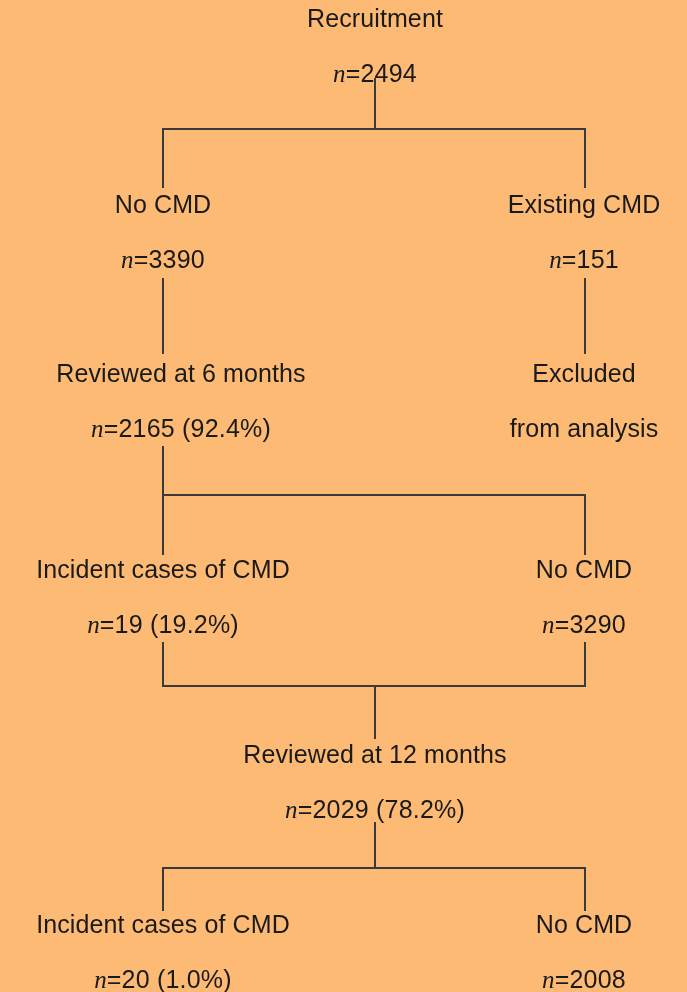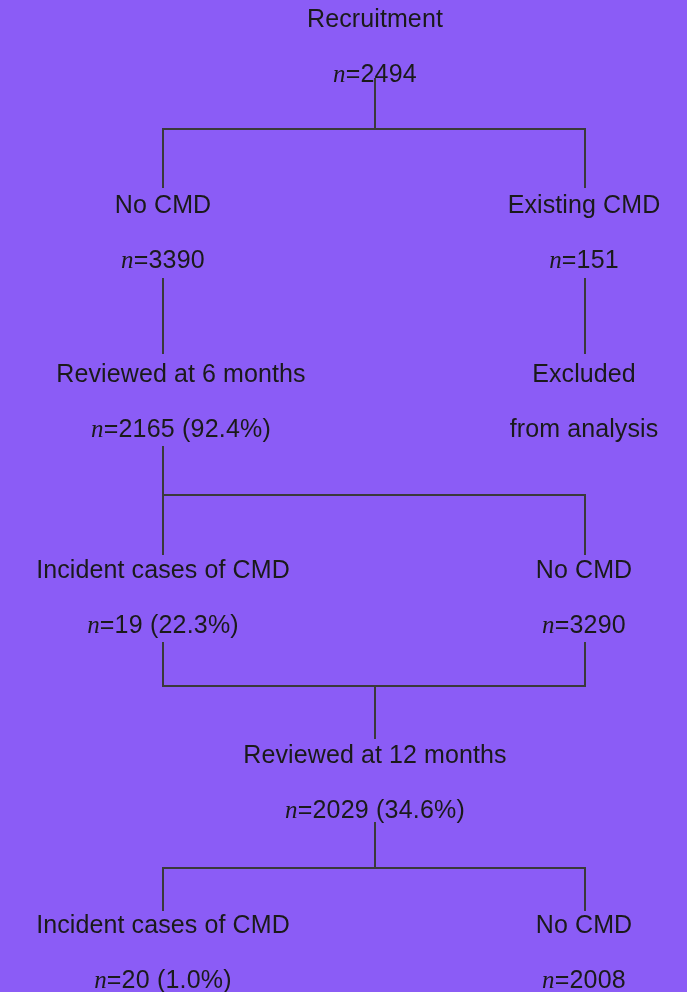--- a/index.html
+++ b/index.html
@@ -9,21 +9,21 @@
     background: #ffffff;
   }
   body {
     font-family: "Liberation Sans", "DejaVu Sans", sans-serif;
     color: #1a1a1a;
   }
   #flowchart {
     position: relative;
     width: 687px;
     height: 992px;
-    background: #8b5cf6;
+    background: #fdba74;
     overflow: hidden;
   }
 
   
   .node {
     position: absolute;
     text-align: center;
     line-height: 1.30;
     font-size: 25px;
     letter-spacing: 0.1px;
@@ -97,36 +97,36 @@
     <span class="line1">Excluded</span>
     <span class="line2">from analysis</span>
   </div>
 
   <div class="vline" style="left:162px; top:446px; height:109px;"></div>
   <div class="hline" style="left:162px; top:494px; width:424px;"></div>
   <div class="vline" style="left:584px; top:494px; height:61px;"></div>
 
   <div class="node" style="left:13px; top:553px; width:300px;">
     <span class="line1">Incident cases of CMD</span>
-    <span class="line2"><span class="nvar">n</span><span class="stat">=19 (22.3%)</span></span>
+    <span class="line2"><span class="nvar">n</span><span class="stat">=19 (19.2%)</span></span>
   </div>
 
   <div class="node" style="left:434px; top:553px; width:300px;">
     <span class="line1">No CMD</span>
     <span class="line2"><span class="nvar">n</span><span class="stat">=3290</span></span>
   </div>
 
   <div class="vline" style="left:162px; top:642px; height:45px;"></div>
   <div class="vline" style="left:584px; top:642px; height:45px;"></div>
   <div class="hline" style="left:162px; top:685px; width:424px;"></div>
   <div class="vline" style="left:374px; top:685px; height:54px;"></div>
 
   <div class="node" style="left:225px; top:738px; width:300px;">
     <span class="line1">Reviewed at 12 months</span>
-    <span class="line2"><span class="nvar">n</span><span class="stat">=2029 (34.6%)</span></span>
+    <span class="line2"><span class="nvar">n</span><span class="stat">=2029 (78.2%)</span></span>
   </div>
 
   <div class="vline" style="left:374px; top:822px; height:47px;"></div>
   <div class="hline" style="left:162px; top:867px; width:424px;"></div>
   <div class="vline" style="left:162px; top:867px; height:44px;"></div>
   <div class="vline" style="left:584px; top:867px; height:44px;"></div>
 
   <div class="node" style="left:13px; top:908px; width:300px;">
     <span class="line1">Incident cases of CMD</span>
     <span class="line2"><span class="nvar">n</span><span class="stat">=20 (1.0%)</span></span>

